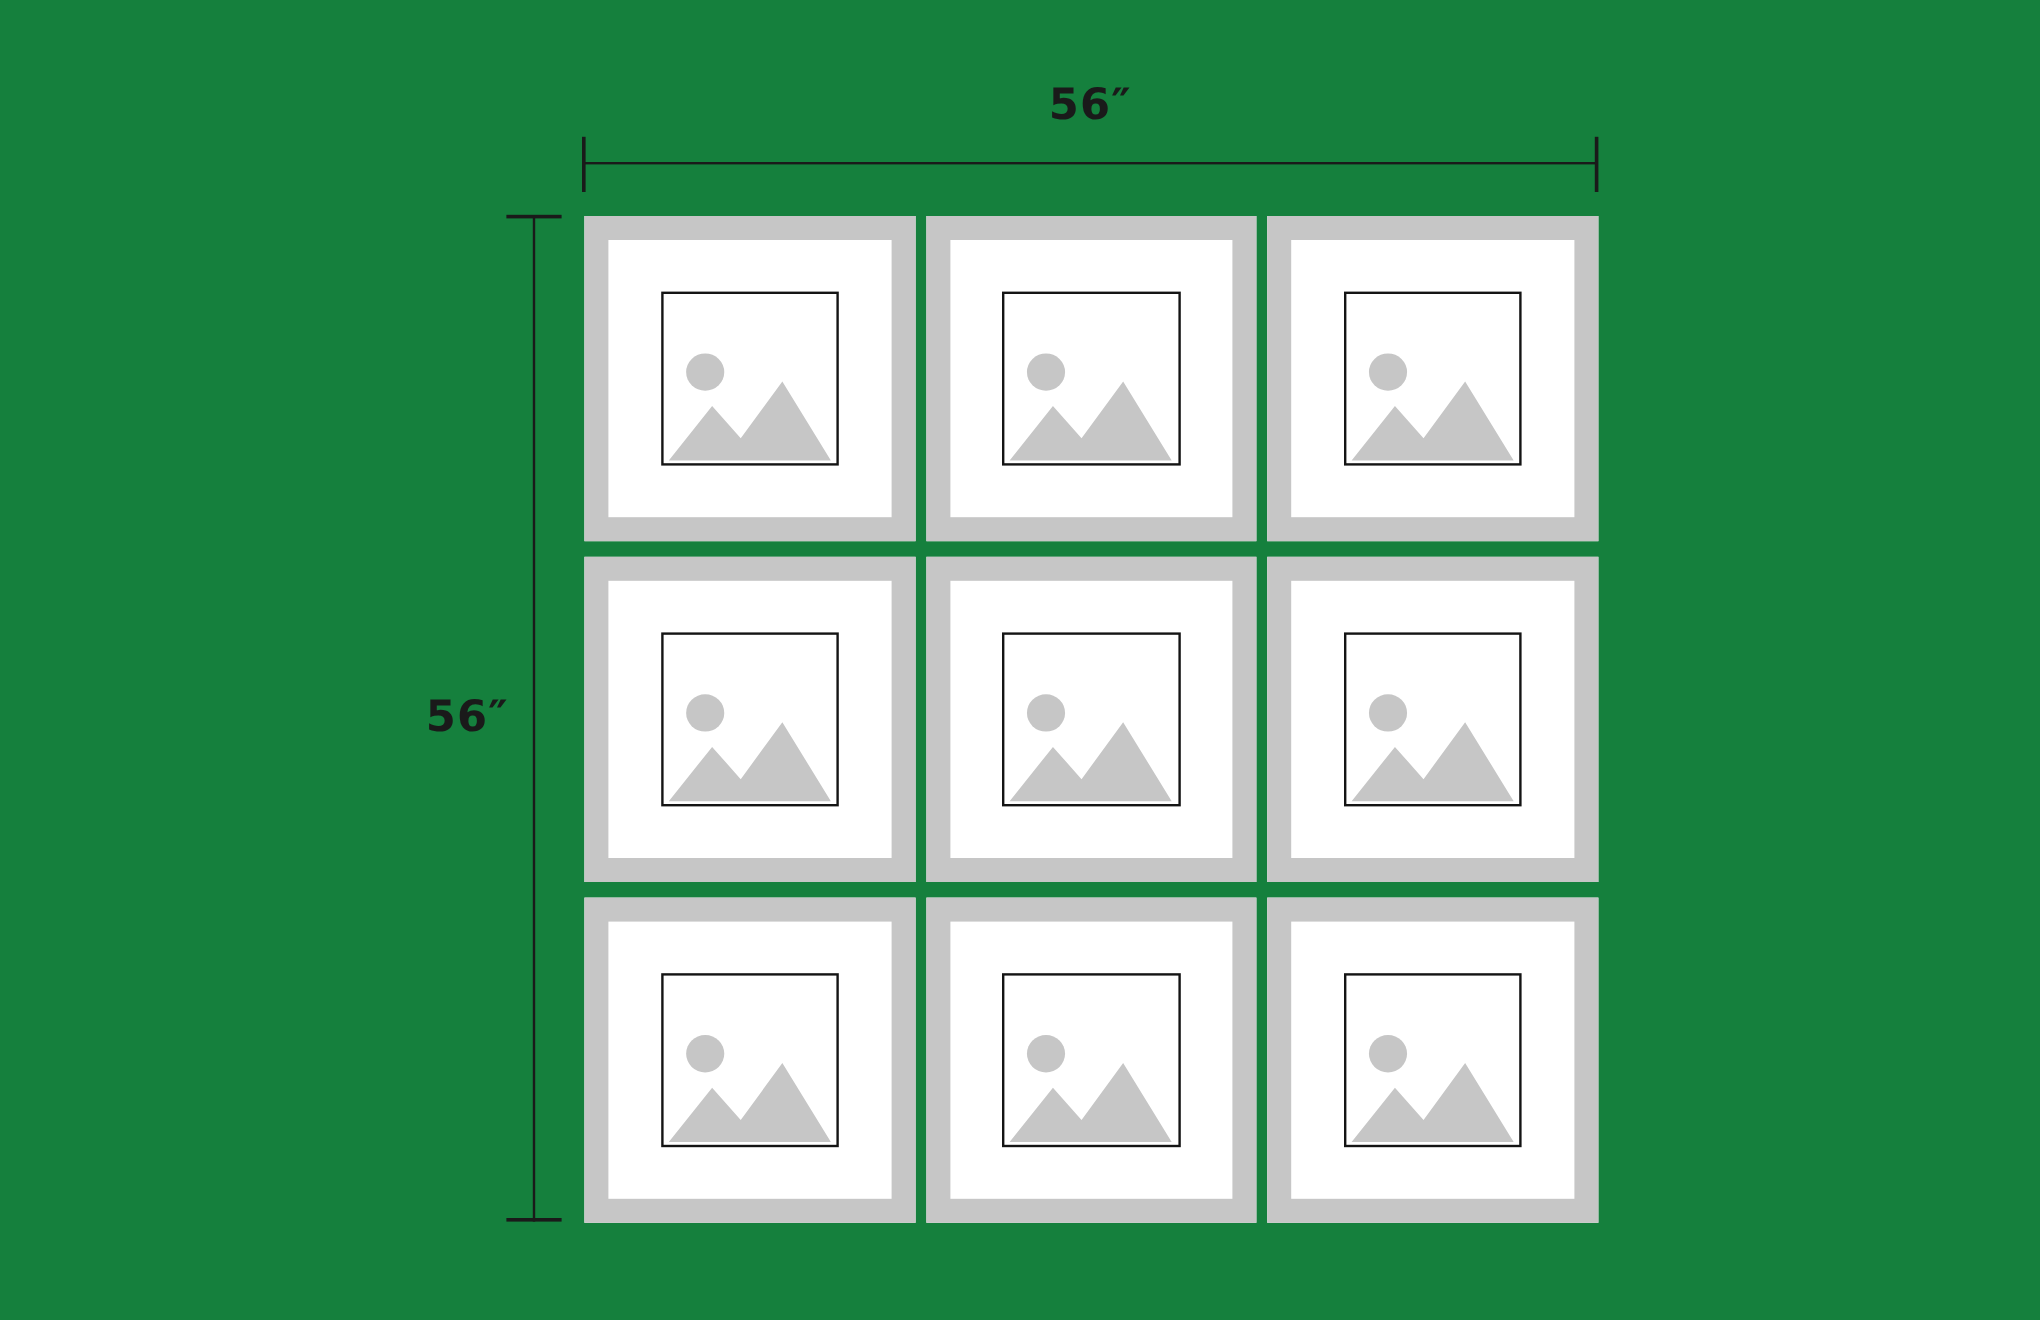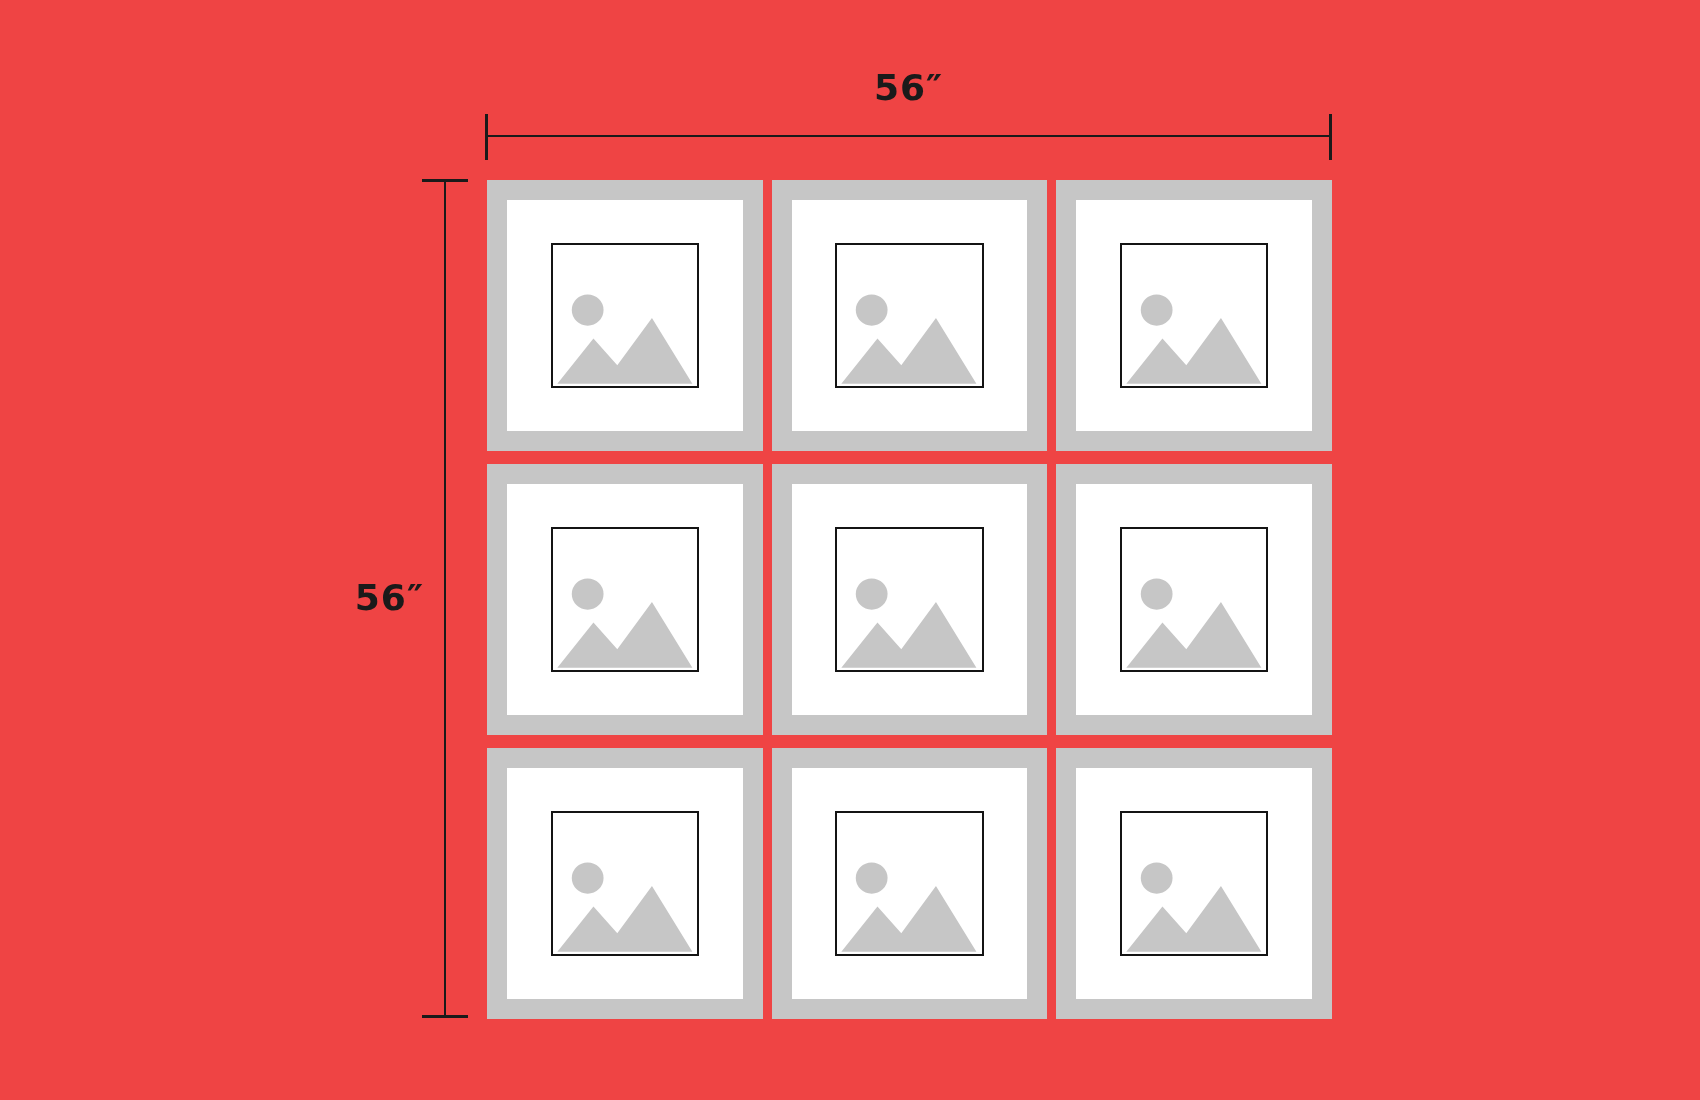--- a/index.html
+++ b/index.html
@@ -4,21 +4,21 @@
 <style>
   html, body {
     margin: 0;
     padding: 0;
     background: #ffffff;
   }
   .canvas {
     position: relative;
     width: 1700px;
     height: 1100px;
-    background: #ef4444;
+    background: #15803d;
     overflow: hidden;
     font-family: "DejaVu Sans", "Liberation Sans", sans-serif;
   }
 
   
   .dim-label {
     position: absolute;
     font-weight: bold;
     font-size: 36px;
     letter-spacing: 1px;

